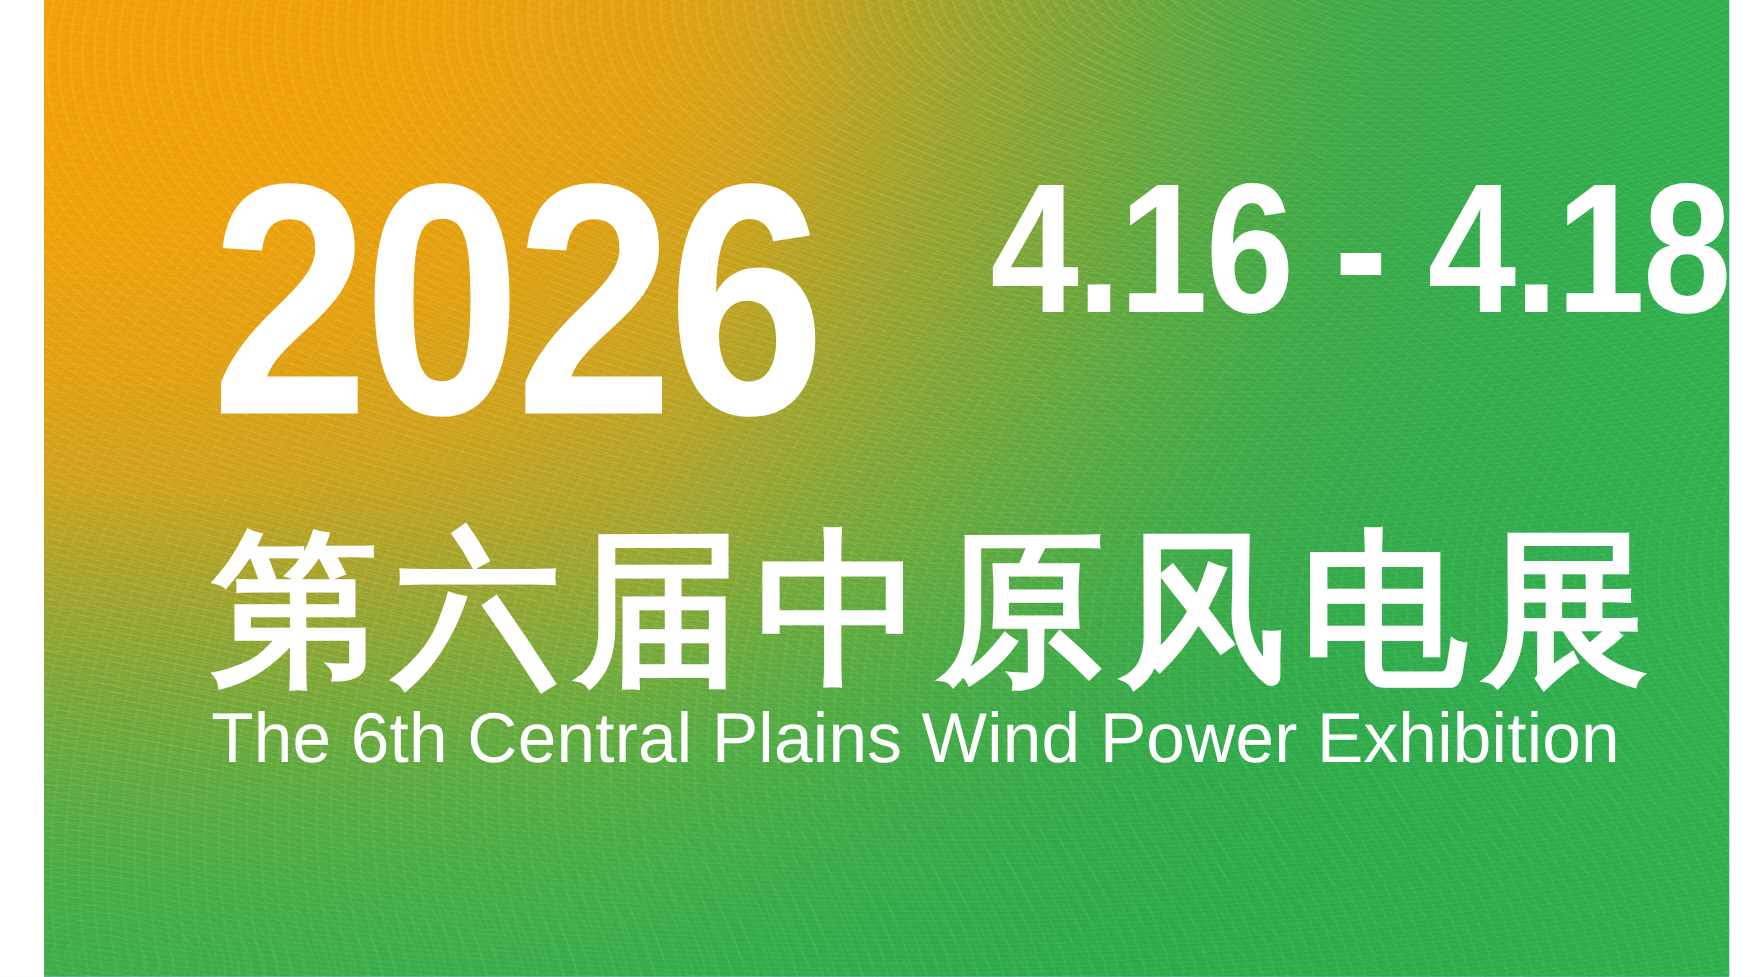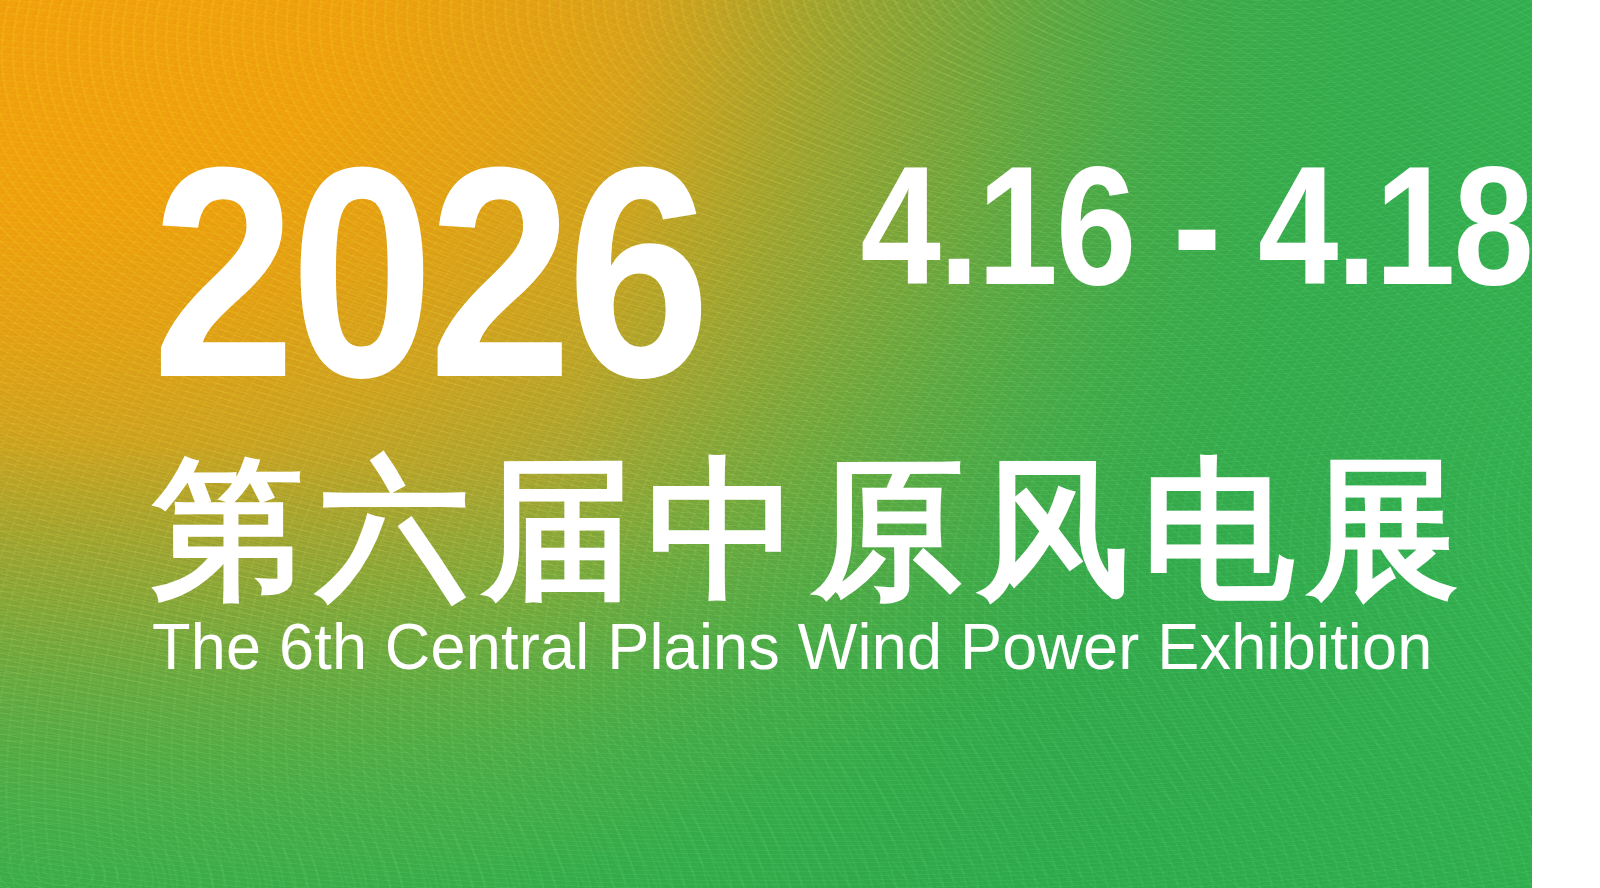--- a/index.html
+++ b/index.html
@@ -8,20 +8,21 @@
     background: #ffffff;
   }
 
   #poster {
     position: relative;
     width: 1532px;
     height: 888px;
     overflow: hidden;
     font-family: "Liberation Sans", "DejaVu Sans", sans-serif;
     background-color: #3b82f6;
+    margin-left: 40px;
   }
 
   
   .bg-base {
     position: absolute;
     inset: 0;
     background:
       radial-gradient(125% 140% at 2% 0%,
         #f2a00c 0%,
         #efa00e 17%,
@@ -164,21 +165,21 @@
     letter-spacing: 2px;
     white-space: nowrap;
     margin-top: 14px;
     margin-right: 2px;
     font-family: "DejaVu Sans", "Liberation Sans", sans-serif;
   }
 
   .title-block {
     position: absolute;
     left: 152px;
-    top: 452px;
+    top: 476px;
     width: 1290px;
   }
 
   .title-cn {
     color: #ffffff;
     font-size: 152px;
     line-height: 1.03;
     font-weight: 700;
     letter-spacing: 13px;
     white-space: nowrap;

